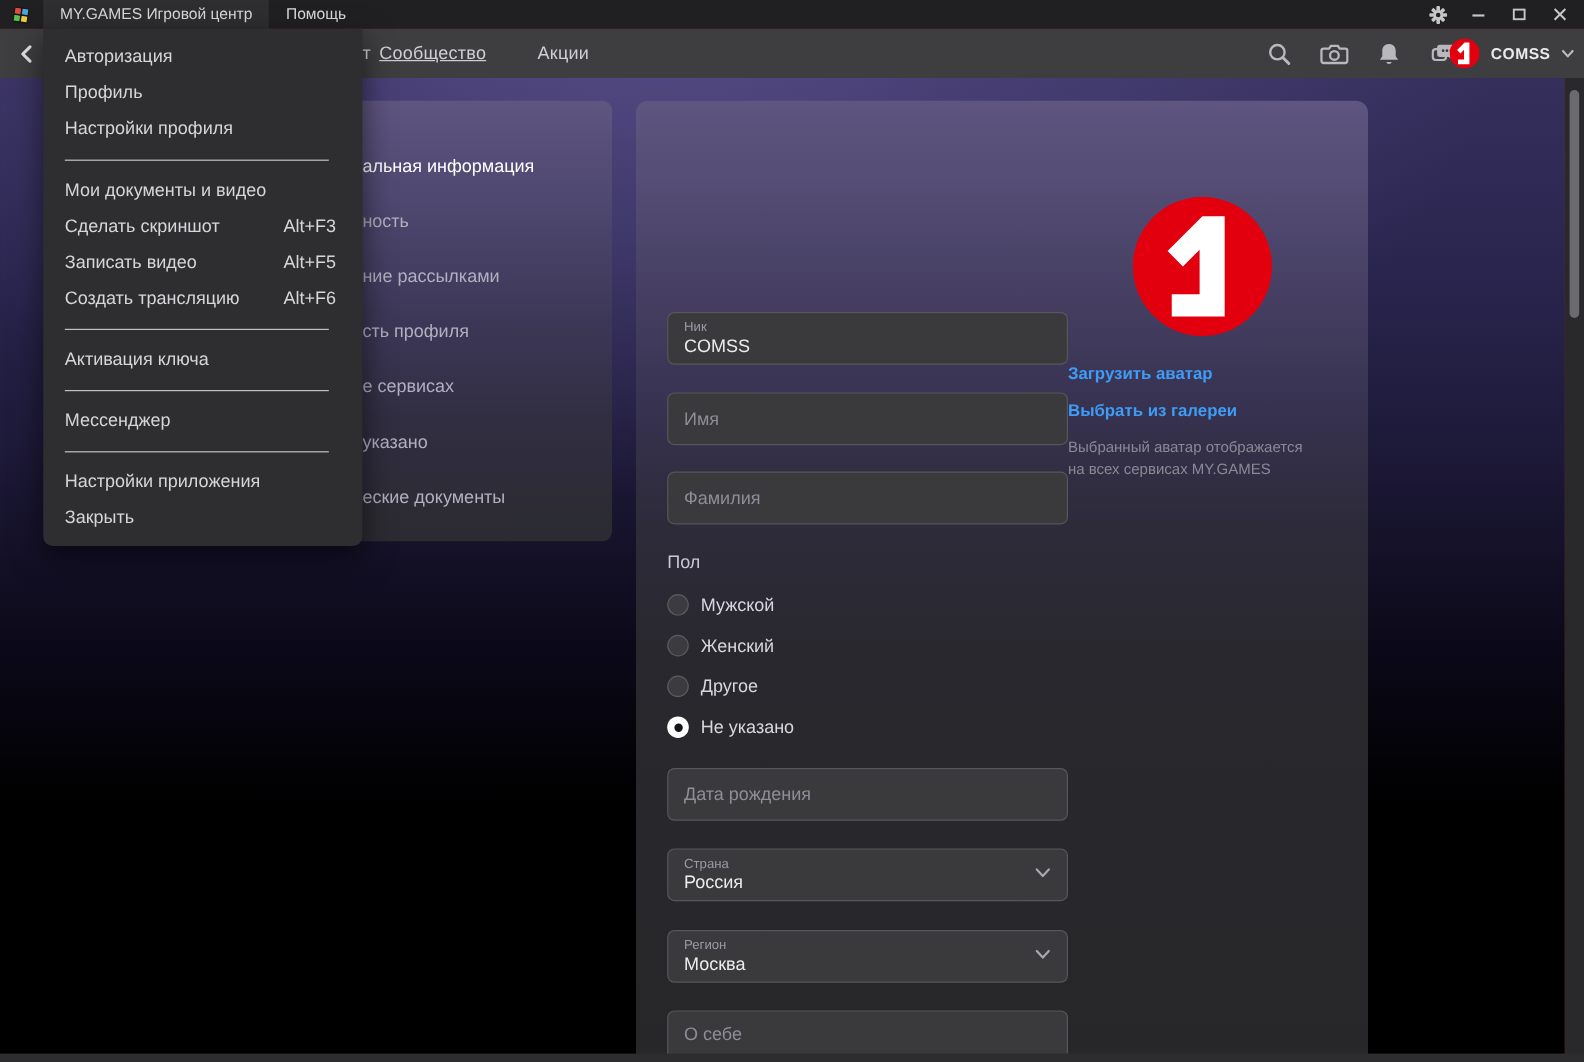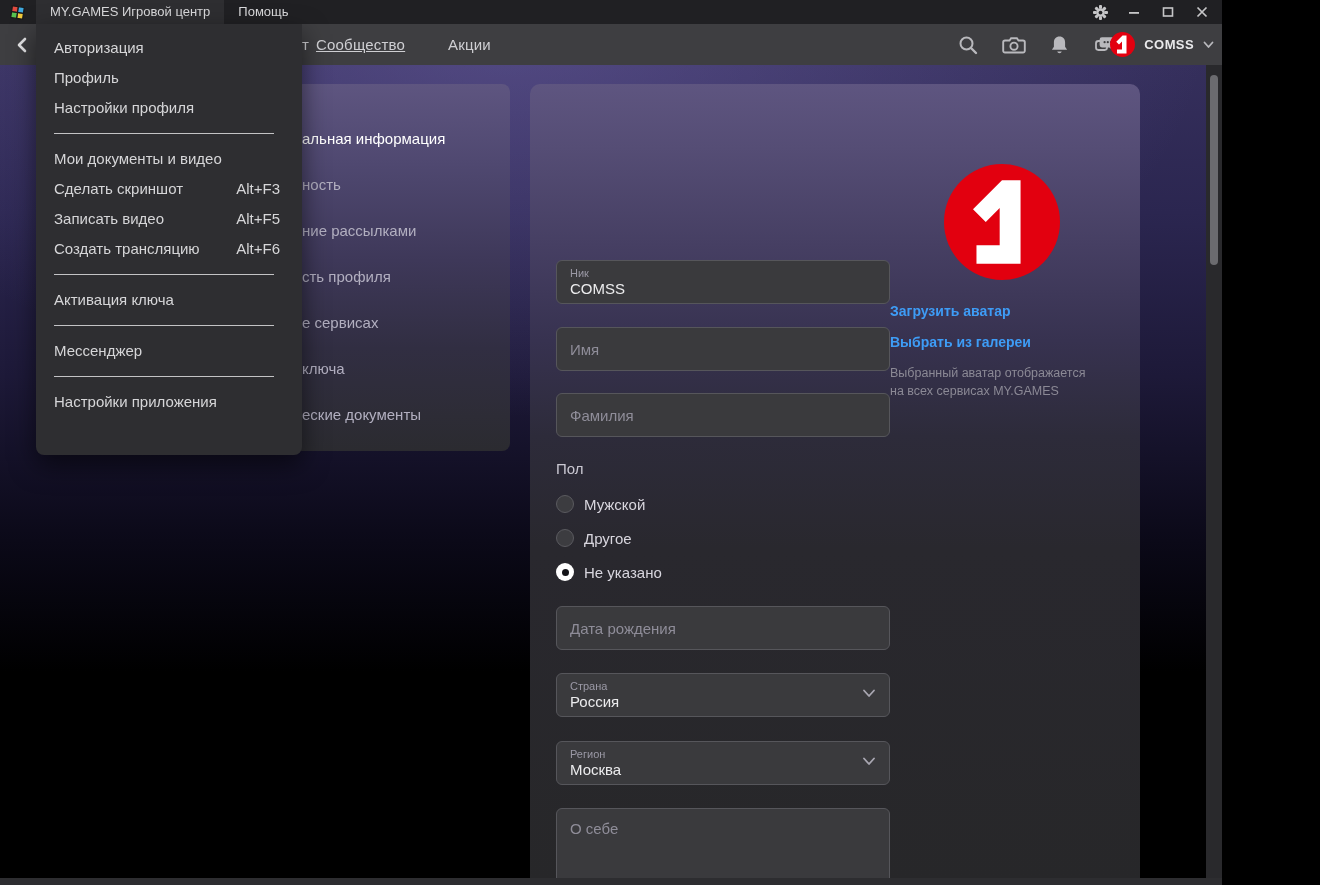--- a/index.html
+++ b/index.html
@@ -1,18 +1,18 @@
 <!DOCTYPE html>
 <html><head>
 <meta charset="utf-8">
 <style>
   * { margin:0; padding:0; box-sizing:border-box; }
   html,body { width:1320px; height:885px; overflow:hidden; background:#000;
     font-family:"Liberation Sans", sans-serif; }
-  .stage { position:relative; width:1222px; height:885px; overflow:hidden; background:#b91c1c; }
+  .stage { position:relative; width:1320px; height:885px; overflow:hidden; background:#b91c1c; }
 
   
   .titlebar { position:absolute; left:0; top:0; right:0; height:24px; background:#202023;
     display:flex; align-items:center; z-index:55; }
   .app-icon { margin:0 10px 0 9px; width:17px; height:17px; display:flex; align-items:center; }
   .tb-menu { height:24px; line-height:24px; padding:0 14px; font-size:13px; color:#d9d9db; cursor:default; }
   .tb-menu.active { background:#2e2e31; }
   .tb-right { margin-left:auto; display:flex; align-items:center; gap:18px; padding-right:12px; }
   .tb-btn { display:flex; align-items:center; justify-content:center; width:16px; height:16px; }
 
@@ -207,21 +207,21 @@
       </svg>
     </span>
   </div>
 
   <div class="sidebar">
     <div class="side-item active">альная информация</div>
     <div class="side-item">ность</div>
     <div class="side-item">ние рассылками</div>
     <div class="side-item">сть профиля</div>
     <div class="side-item">е сервисах</div>
-    <div class="side-item">ключа</div>
+    <div class="side-item">указано</div>
     <div class="side-item">еские документы</div>
   </div>
 
   <div class="main-panel">
 
     <div class="form-col">
       <div class="field mt-nick">
         <span class="flabel">Ник</span>
         <span class="fvalue">COMSS</span>
       </div>
@@ -232,20 +232,24 @@
 
       <div class="field mt-last">
         <input type="text" placeholder="Фамилия" style="">
       </div>
 
       <div class="gender-label">Пол</div>
       <div class="radio-group">
         <div class="radio-row">
           <span class="radio"></span>
           <span class="radio-text">Мужской</span>
+        </div>
+        <div class="radio-row">
+          <span class="radio"></span>
+          <span class="radio-text">Женский</span>
         </div>
         <div class="radio-row">
           <span class="radio"></span>
           <span class="radio-text">Другое</span>
         </div>
         <div class="radio-row">
           <span class="radio selected"></span>
           <span class="radio-text">Не указано</span>
         </div>
       </div>
@@ -324,20 +328,23 @@
         <span>Активация ключа</span>
       </div>
     <div class="menu-sep"></div>
     <div class="menu-item">
         <span>Мессенджер</span>
       </div>
     <div class="menu-sep"></div>
     <div class="menu-item">
         <span>Настройки приложения</span>
       </div>
+    <div class="menu-item">
+        <span>Закрыть</span>
+      </div>
   </div>
 
   <div class="scrollbar">
     <div class="scroll-thumb"></div>
   </div>
 
   <div class="bottom-band"></div>
 
 </div>
 

